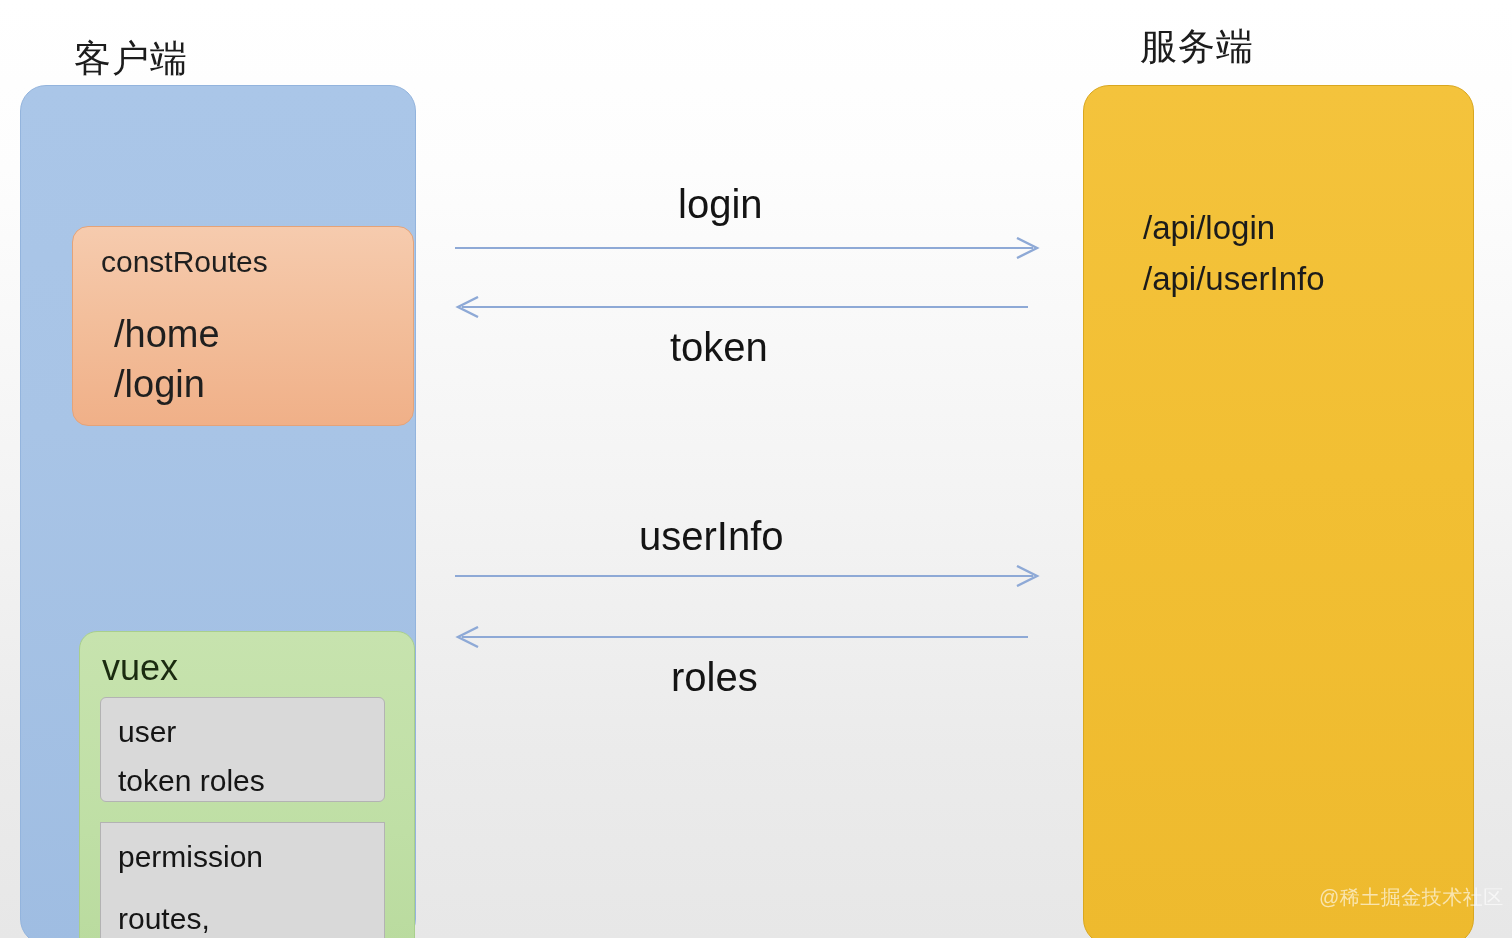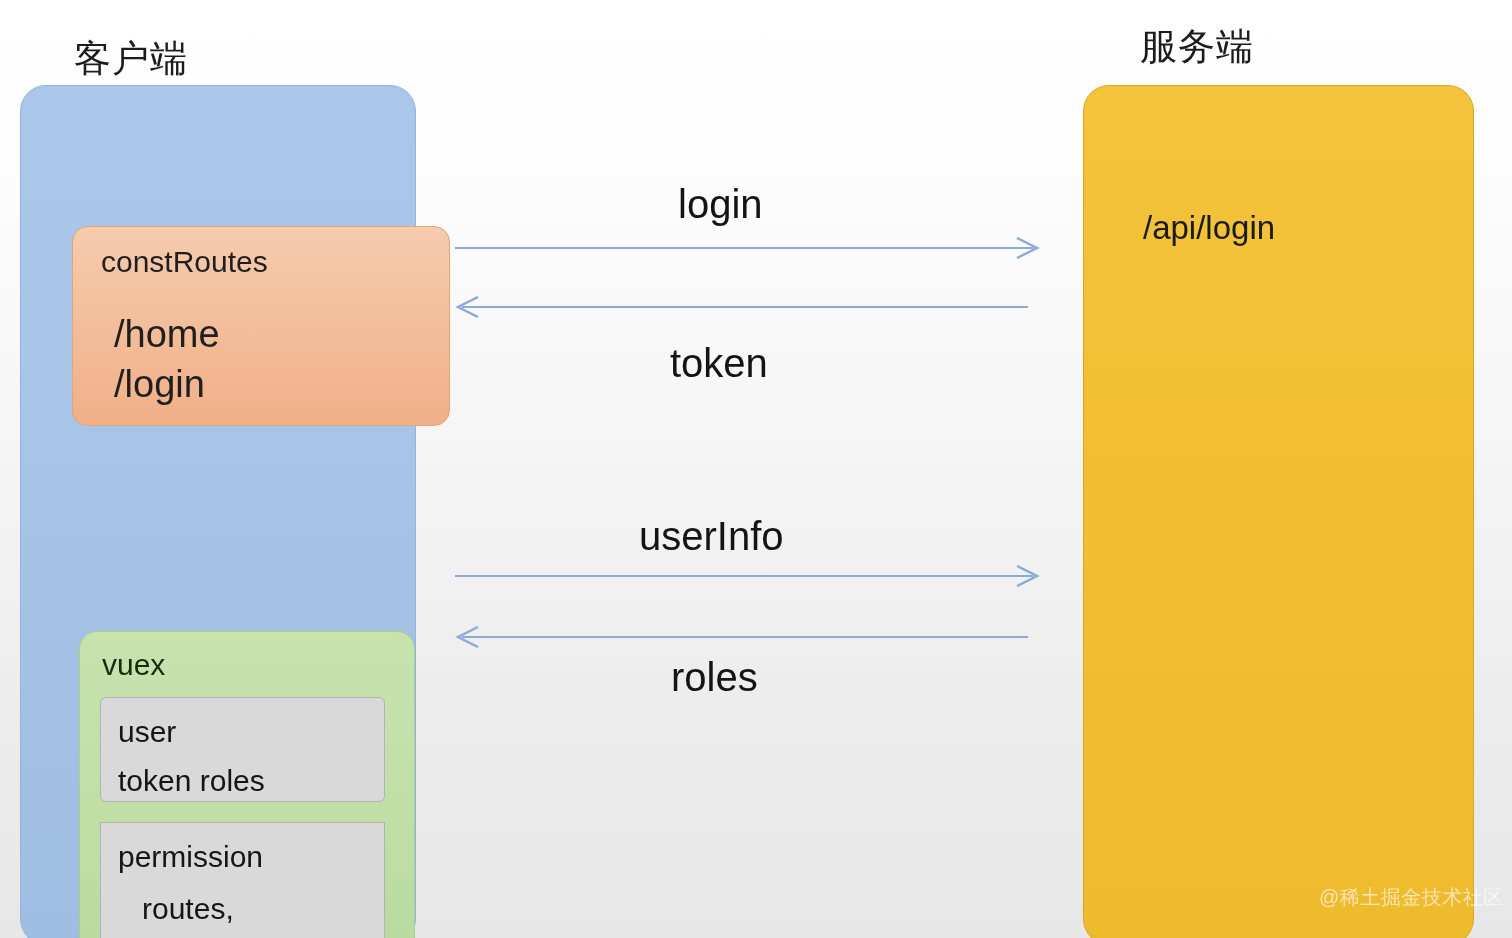--- a/index.html
+++ b/index.html
@@ -39,21 +39,21 @@
     background: linear-gradient(to bottom, #aac6e8 0%, #a8c4e6 40%, #9fbde2 100%);
     border: 1px solid #93b4dd;
     border-radius: 26px;
     box-sizing: border-box;
   }
 
   
   .route-box {
     position: absolute;
     left: 51px;
-    width: 378px;
+    width: 342px;
     background: linear-gradient(to bottom, #f6cbae 0%, #f3bf9c 45%, #f0b088 100%);
     border: 1px solid #e4a379;
     border-radius: 16px;
     box-sizing: border-box;
     color: #1f1f1f;
   }
   #const-routes-box { top: 140px; height: 200px; }
   #async-routes-box { top: 370px; height: 145px; }
 
   .box-heading {
@@ -85,21 +85,21 @@
     height: 400px;
     background: linear-gradient(to bottom, #c7e3ae 0%, #bfdfa5 50%, #b6d89a 100%);
     border: 1px solid #a9cf8c;
     border-radius: 18px;
     box-sizing: border-box;
   }
   #vuex-label {
     position: absolute;
     left: 22px;
     top: 18px;
-    font-size: 30px;
+    font-size: 36px;
     line-height: 1;
     color: #1b2b10;
     white-space: nowrap;
   }
 
   .store-box {
     position: absolute;
     left: 20px;
     width: 285px;
     background: #d9d9d9;
@@ -113,21 +113,21 @@
   .store-line {
     position: absolute;
     left: 17px;
     font-size: 30px;
     line-height: 1;
     white-space: nowrap;
   }
   #store-user-l1       { top: 19px; }
   #store-user-l2       { top: 68px; }
   #store-perm-l1       { top: 19px; }
-  #store-perm-l2       { top: 71px; margin-left: 24px; }
+  #store-perm-l2       { top: 81px; }
 
   
   #server-panel {
     position: absolute;
     left: 1083px;
     top: 85px;
     width: 391px;
     height: 860px;
     background: linear-gradient(to bottom, #f4c33c 0%, #f2bf33 45%, #eeba2e 100%);
     border: 1px solid #d9a71f;
@@ -161,21 +161,21 @@
   #arrow-roles    { top: 626px; }
 
   .flow-label {
     position: absolute;
     font-size: 40px;
     line-height: 1;
     color: #141414;
     white-space: nowrap;
   }
   #label-login    { left: 678px; top: 184px; }
-  #label-token    { left: 670px; top: 327px; margin-top: 16px; }
+  #label-token    { left: 670px; top: 327px; }
   #label-userinfo { left: 639px; top: 516px; }
   #label-roles    { left: 671px; top: 657px; }
 
   
   #watermark {
     position: absolute;
     left: 1319px;
     top: 887px;
     font-size: 20px;
     line-height: 1;
@@ -212,20 +212,21 @@
       <div class="store-box" id="store-permission">
         <div class="store-line" id="store-perm-l1">permission</div>
         <div class="store-line" id="store-perm-l2">routes,</div>
 
       </div>
     </div>
   </div>
 
   <div id="server-panel">
     <div class="api-line" id="api-login">/api/login</div>
+    <div class="api-line" id="api-userinfo">/api/userInfo</div>
   </div>
 
   <div class="flow-label" id="label-login">login</div>
   <div class="flow-arrow" id="arrow-login">
     <svg viewBox="0 0 585 22" xmlns="http://www.w3.org/2000/svg">
       <line x1="0" y1="11" x2="578" y2="11" stroke="#8ea9d6" stroke-width="2.2"></line>
       <polyline points="562,1 582,11 562,21" fill="none" stroke="#8ea9d6" stroke-width="2.4"></polyline>
     </svg>
   </div>
 

